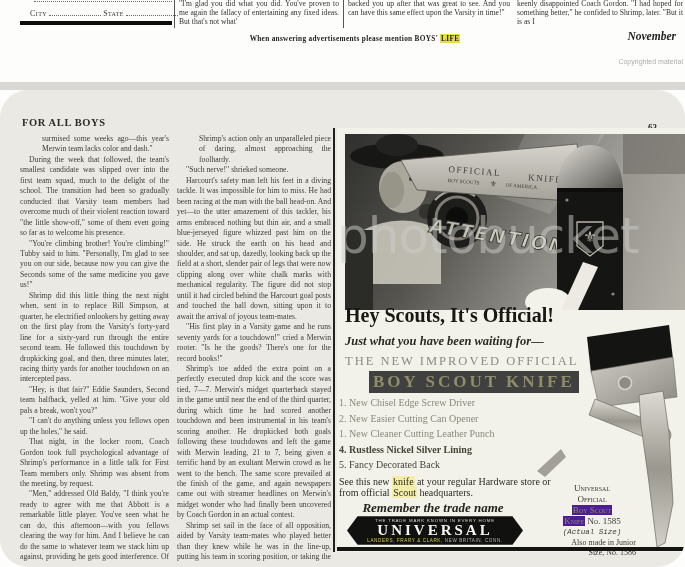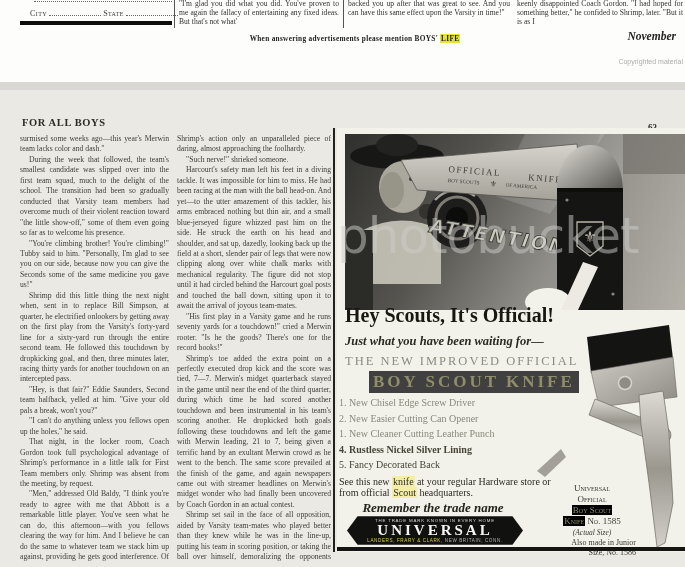--- a/index.html
+++ b/index.html
@@ -15,28 +15,28 @@
   .vrule-top{position:absolute;top:0;width:1px;height:28px;background:#55544e;}
   .strip-col{position:absolute;top:0;font-size:7.6px;line-height:8.9px;text-align:justify;color:#33322c;}
   .footer-line{position:absolute;left:145px;top:34px;width:420px;text-align:center;
                font-size:7.3px;font-weight:bold;color:#22211d;letter-spacing:.3px;}
   .november{position:absolute;left:598px;top:30px;width:78px;text-align:right;
             font-size:11.5px;font-weight:bold;font-style:italic;color:#24231f;}
   .copyright{position:absolute;left:600px;top:58px;width:83px;text-align:right;
              font-family:"Liberation Sans",sans-serif;font-size:7px;color:#adadab;}
   .divider-band{position:absolute;left:0;top:82px;width:685px;height:8px;background:#d9d8d4;}
   
-  .page{position:absolute;left:0;top:90px;width:685px;height:477px;background:#eae9e3;overflow:hidden;}
+  .page{position:absolute;left:0;top:90px;width:685px;height:477px;background:#eae9e3;overflow:hidden;border-radius:28px;}
   .page-header{position:absolute;left:22px;top:27px;font-size:10.5px;font-weight:bold;
                letter-spacing:.6px;color:#2c2b26;}
   .page-number{position:absolute;left:648px;top:32px;width:20px;font-size:9px;font-weight:bold;color:#2c2b26;}
   .textcol{position:absolute;top:44px;height:430px;overflow:hidden;text-align:justify;
            font-size:7.7px;line-height:10.45px;color:#3e3d36;}
   .textcol p{margin:0;text-indent:9px;}
-  .textcol p:first-child{text-indent:0;}
+  .textcol p:first-child{text-indent:0;margin-left:22px;}
   #col1{left:20px;width:149px;}
   #col2{left:177px;width:154px;}
   .vrule-main{position:absolute;left:333px;top:38px;width:2px;height:424px;background:#21201c;}
   mark{background:#f3eda6;color:inherit;padding:0 1px;}
   
   .ad{position:absolute;left:337px;top:38px;width:348px;height:424px;background:#f2f1ea;}
   .illustration{position:absolute;left:8px;top:6px;width:340px;height:176px;}
   .watermark{position:absolute;left:0px;top:117px;z-index:6;pointer-events:none;
              font-family:"DejaVu Sans",sans-serif;font-size:50px;letter-spacing:-1px;
              color:#cdcdca;opacity:.5;white-space:nowrap;}
@@ -56,22 +56,22 @@
   .logo{position:absolute;left:10px;top:387px;width:176px;height:31px;background:#111110;
         clip-path:polygon(0% 50%,6% 4%,94% 4%,100% 50%,94% 96%,6% 96%);
         display:flex;flex-direction:column;align-items:center;justify-content:center;}
   .logo-top{font-size:4.4px;letter-spacing:.8px;color:#d9d8d2;font-family:"Liberation Sans",sans-serif;}
   .logo-name{font-size:15px;font-weight:bold;letter-spacing:3px;color:#f7f6f2;line-height:15px;}
   .logo-bottom{font-size:4.6px;letter-spacing:.6px;font-family:"Liberation Sans",sans-serif;}
   .logo-bottom .yellow{color:#d8cf3a;}
   .logo-bottom .gray{color:#b5b4ae;}
   .knife-label{position:absolute;left:211px;top:355px;width:88px;text-align:center;
                font-size:9px;line-height:11px;color:#3c3a30;font-variant:small-caps;}
-  .knife-label .hl{background:#000000;color:#8f8d6a;padding:0 1px;text-align:right;}
-  .knife-label .small-italic{font-variant:normal;font-style:italic;font-size:7.5px;}
+  .knife-label .hl{background:#4c1d95;color:#8f8d6a;padding:0 1px;text-align:right;}
+  .knife-label .small-italic{font-variant:normal;font-style:italic;font-size:7.5px;font-family:Liberation Mono, monospace;}
   .knife-label .small{font-variant:normal;font-size:8px;line-height:10px;text-align:right;}
   .ad-bottom-rule{position:absolute;left:0;top:419px;width:348px;height:4px;background:#141413;}
   .lower-knife{position:absolute;left:200px;top:175px;width:148px;height:249px;z-index:4;pointer-events:none;}
 </style>
 </head>
 <body>
 
 <div id="screen">
 
   <div class="top-strip">

